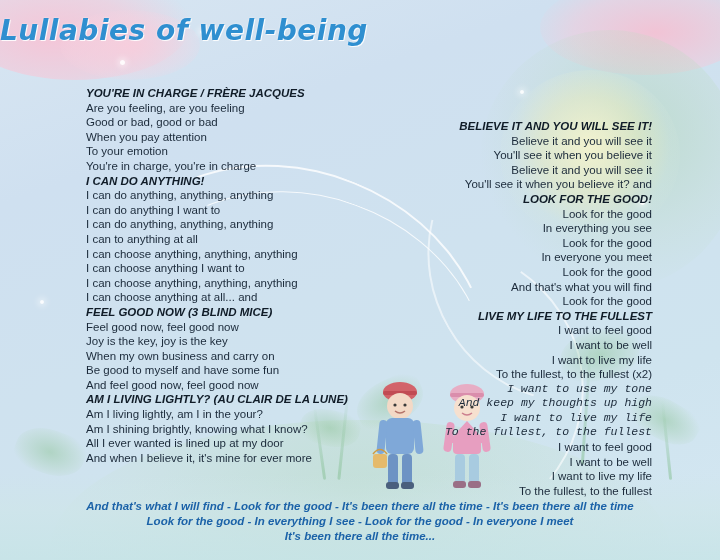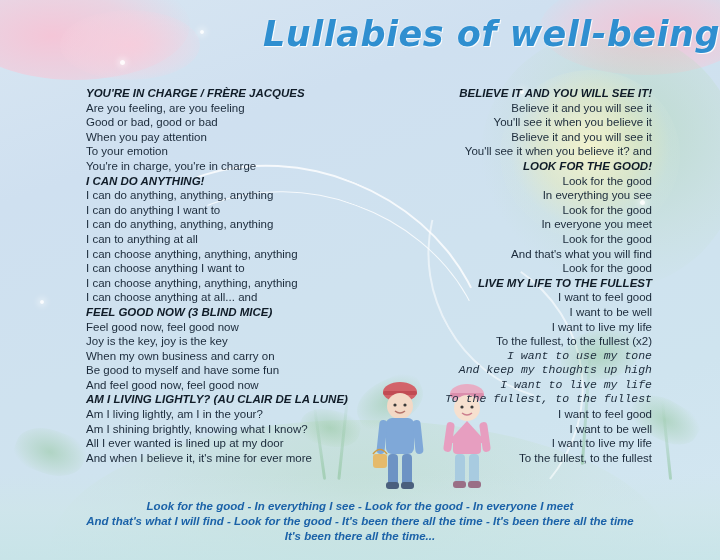--- a/index.html
+++ b/index.html
@@ -116,23 +116,23 @@
     left: 355px;
     top: 380px;
     width: 180px;
     height: 115px;
   }
   
   .title {
     position: absolute;
     left: 0; right: 0;
     top: 14px;
-    text-align: right;
+    text-align: left;
     font-family: "DejaVu Sans", sans-serif;
-    font-size: 35px;
+    font-size: 28px;
     font-weight: bold;
     font-style: italic;
     letter-spacing: 0.5px;
     color: #2f8fd0;
     text-shadow: 1px 1px 0 rgba(255,255,255,0.85), 0 0 2px rgba(255,255,255,0.7);
   }
   
   .columns {
     position: absolute;
     left: 0; right: 0;
@@ -149,20 +149,21 @@
   }
   .col-left {
     left: 86px;
     width: 300px;
     text-align: left;
   }
   .col-right {
     left: 390px;
     width: 262px;
     text-align: right;
+    margin-top: 33px;
   }
   .song-head {
     font-weight: bold;
     font-style: italic;
     font-size: 11.5px;
     color: #101c28;
     white-space: nowrap;
   }
   .line {
     white-space: nowrap;
@@ -341,18 +342,18 @@
         <div class="line">I want to feel good</div>
         <div class="line">I want to be well</div>
         <div class="line">I want to live my life</div>
         <div class="line">To the fullest, to the fullest</div>
       </div>
 
     </div>
   </div>
 
   <div class="chorus">
+    <div>And that's what I will find - Look for the good - It's been there all the time - It's been there all the time</div>
     <div>Look for the good - In everything I see - Look for the good - In everyone I meet</div>
-    <div>And that's what I will find - Look for the good - It's been there all the time - It's been there all the time</div>
     <div>It's been there all the time...</div>
   </div>
 
 </div>
 
 </body></html>

